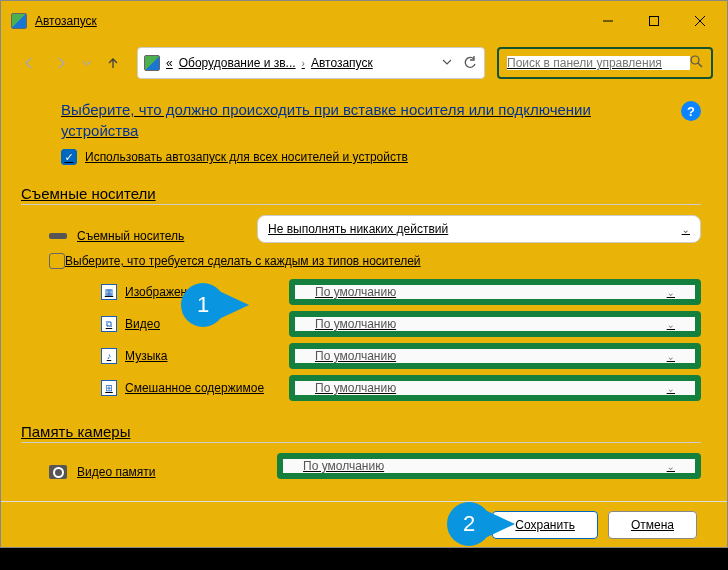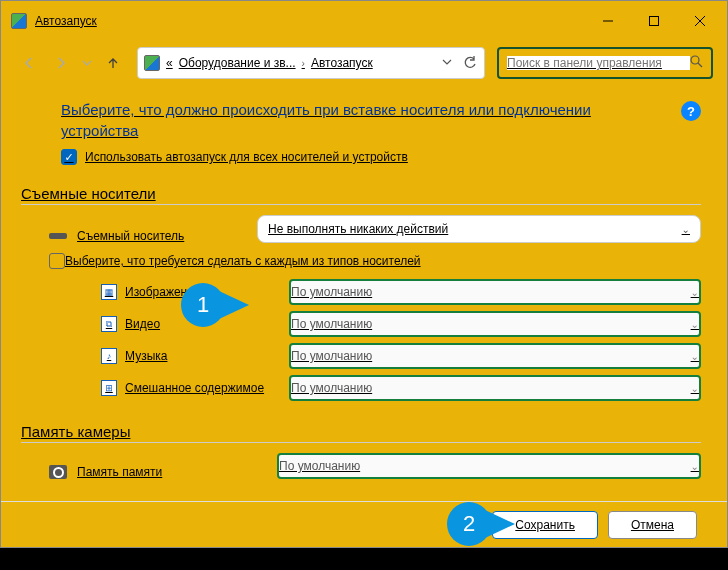--- a/index.html
+++ b/index.html
@@ -260,25 +260,25 @@
       font-size: 9px;
       color: #1560bd;
       background: #fff;
     }
     .type-label {
       font-size: 12px;
       width: 156px;
     }
     .type-dropdown {
       height: 26px;
-      border: 2px solid #15803d;
+      border: 6px solid #15803d;
       border-radius: 4px;
       display: flex;
       align-items: center;
-      padding: 0 0;
+      padding: 0 20px;
       font-size: 12px;
       flex: 1;
       color: #555;
       background: #fafafa;
     }
     .type-dropdown .dd-caret {
       margin-left: auto;
       font-size: 10px;
       color: #888;
     }
@@ -502,21 +502,21 @@
         </div>
       </div>
     </div>
 
     <div class="section-title" style="margin-top:22px">Память камеры</div>
 
     <div class="media-row">
       <span class="media-icon">
           <span class="camera-icon"></span>
         </span>
-      <span class="media-label" style="width:190px">Память памяти</span>
+      <span class="media-label" style="width:190px">Видео памяти</span>
       <div class="type-dropdown" style="flex:1">
         <span>По умолчанию</span>
         <span class="dd-caret">⌄</span>
       </div>
     </div>
   </div>
 
   <div class="footer">
     <div class="annotation" style="left:446px;top:0px">
       <div class="anno-circle">2</div>

